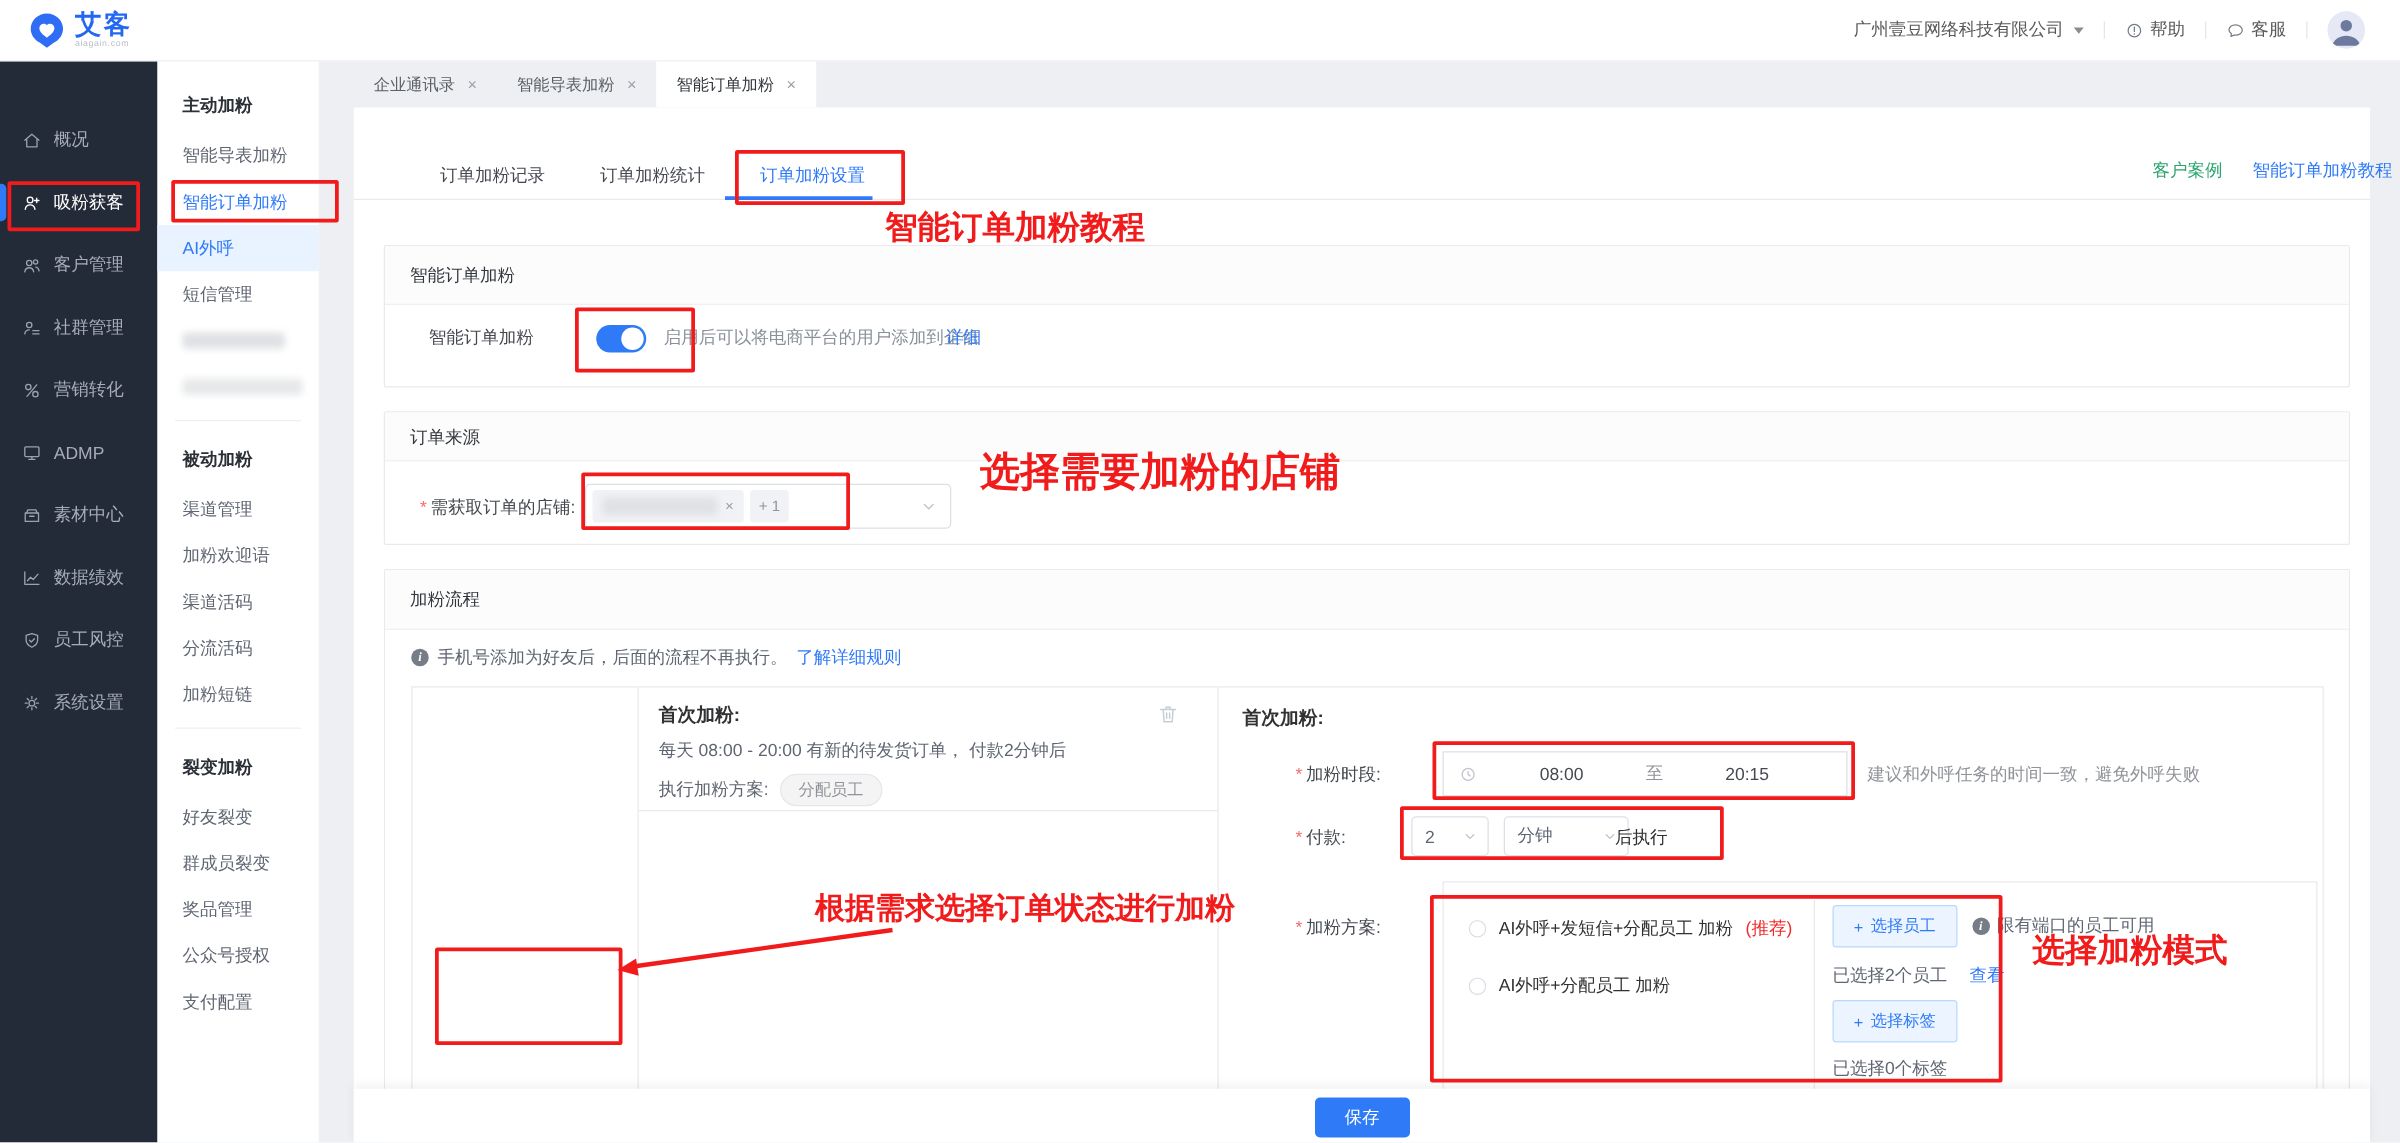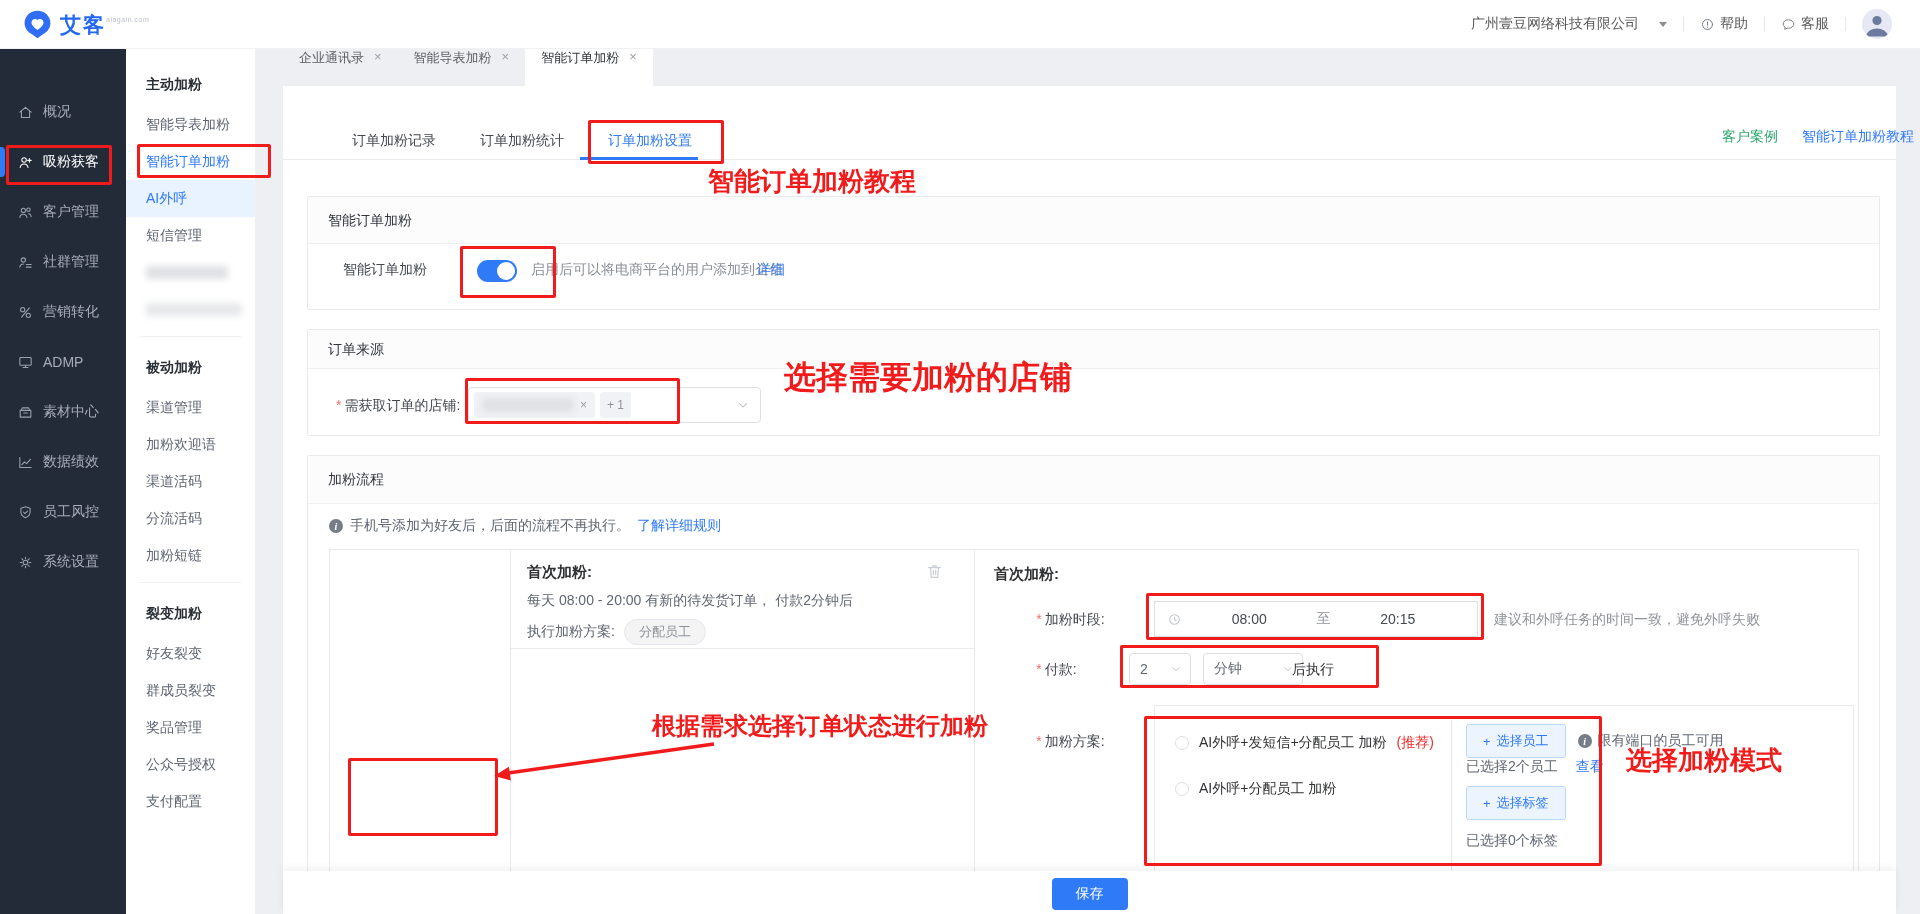--- a/index.html
+++ b/index.html
@@ -7,25 +7,25 @@
     --txt:#303133; --gray:#8a9099; --lgray:#909399;
   }
   *{box-sizing:border-box;margin:0;padding:0}
   body{width:1920px;height:914px;position:relative;overflow:hidden;background:#f0f2f5;
        font-family:"Liberation Sans","DejaVu Sans",sans-serif;font-size:14px;color:var(--txt)}
   .abs{position:absolute}
 
   
   .topbar{position:absolute;left:0;top:0;width:1920px;height:49px;background:#fff;border-bottom:1px solid #f0f1f3;z-index:10;display:flex;align-items:center;justify-content:space-between;padding:0 28px 0 22px}
   .logo{display:flex;align-items:center;gap:7px;cursor:pointer}
-  .logo-txt{display:flex;line-height:1}
+  .logo-txt{display:flex;flex-direction:column;line-height:1}
   .logo-name{font-size:21px;font-weight:700;color:#2468f2;letter-spacing:2px}
   .logo-domain{font-size:7px;color:#b9bec7;margin-top:2px;letter-spacing:.5px}
   .top-right{display:flex;align-items:center;gap:16px;color:#595959}
-  .company{display:flex;align-items:center;gap:20px;cursor:pointer}
+  .company{display:flex;align-items:center;gap:8px;cursor:pointer}
   .caret{width:0;height:0;border-left:4px solid transparent;border-right:4px solid transparent;border-top:5px solid #8c8c8c}
   .tdivider{width:1px;height:14px;background:#e4e6ea}
   .top-link{display:flex;align-items:center;gap:5px;cursor:pointer}
   .top-link svg{stroke:#767c85}
   .avatar{width:30px;height:30px;border-radius:50%;overflow:hidden;background:#e8eaf6;cursor:pointer}
 
   
   .dark-nav{position:absolute;left:0;top:49px;width:126px;height:865px;background:#242b38;padding-top:38px;z-index:5}
   .nav-item{position:relative;height:50px;display:flex;align-items:center;gap:9px;padding-left:17px;color:#a6adb8;font-size:14px;cursor:pointer}
   .nav-item .nicon{display:flex;color:#9aa2ae}
@@ -40,21 +40,21 @@
   .sm-item{height:37px;line-height:37px;padding-left:20px;color:#5f6672;cursor:pointer;display:flex;align-items:center}
   .sm-item.link-blue{color:var(--blue)}
   .sm-item.selected{color:var(--blue);background:var(--blue-bg)}
   .sm-divider{height:1px;background:#eef0f2;margin:8px 14px}
   .blur-blob{display:inline-block;width:82px;height:13px;border-radius:3px;background:#dfe1e4;filter:blur(3px)}
   .blur-blob.w2{width:96px;background:#e6e8ea}
 
   
   .main-bg{position:absolute;left:256px;top:49px;width:1664px;height:865px;background:#edeff3}
   .wintabs{position:absolute;left:283px;top:49px;height:37px;display:flex;z-index:6}
-  .wtab{display:flex;gap:10px;padding:0 16px;font-size:13px;color:#5c6066;cursor:pointer}
+  .wtab{display:flex;align-items:center;gap:10px;padding:0 16px;font-size:13px;color:#5c6066;cursor:pointer}
   .wtab .wtab-close{color:#9aa0a8;font-size:13px}
   .wtab.active{background:#fff;color:#33373d}
   .content{position:absolute;left:283px;top:86px;width:1613px;height:828px;background:#fff;z-index:4}
 
   
   .ptabs{position:absolute;left:352px;top:120px;height:40px;display:flex;gap:44px;z-index:6}
   .ptab{line-height:40px;font-size:14px;color:#45494f;cursor:pointer}
   .ptab.active{color:var(--blue)}
   .tabs-border{position:absolute;left:283px;top:159px;width:1613px;height:1px;background:#e9eaec;z-index:5}
   .tab-underline{position:absolute;left:580px;top:157px;width:118px;height:3px;background:var(--blue);z-index:6}
@@ -435,21 +435,21 @@
         <div style="display:flex;align-items:center;gap:12px">
           <span class="mini-btn">
               <span>+</span>
               <span>选择员工</span>
             </span>
           <span style="display:inline-flex;align-items:center;gap:6px">
             <span class="i-badge">i</span>
             <span style="color:#5f6672">限有端口的员工可用</span>
           </span>
         </div>
-        <div style="" class="sel-info">
+        <div style="margin-top:14px" class="sel-info">
           <span>已选择2个员工</span>
           <span class="blue-link" style="margin-left:14px">查看</span>
         </div>
         <div style="margin-top:10px">
           <span class="mini-btn">
               <span>+</span>
               <span>选择标签</span>
             </span>
         </div>
         <div style="margin-top:12px" class="sel-info">

